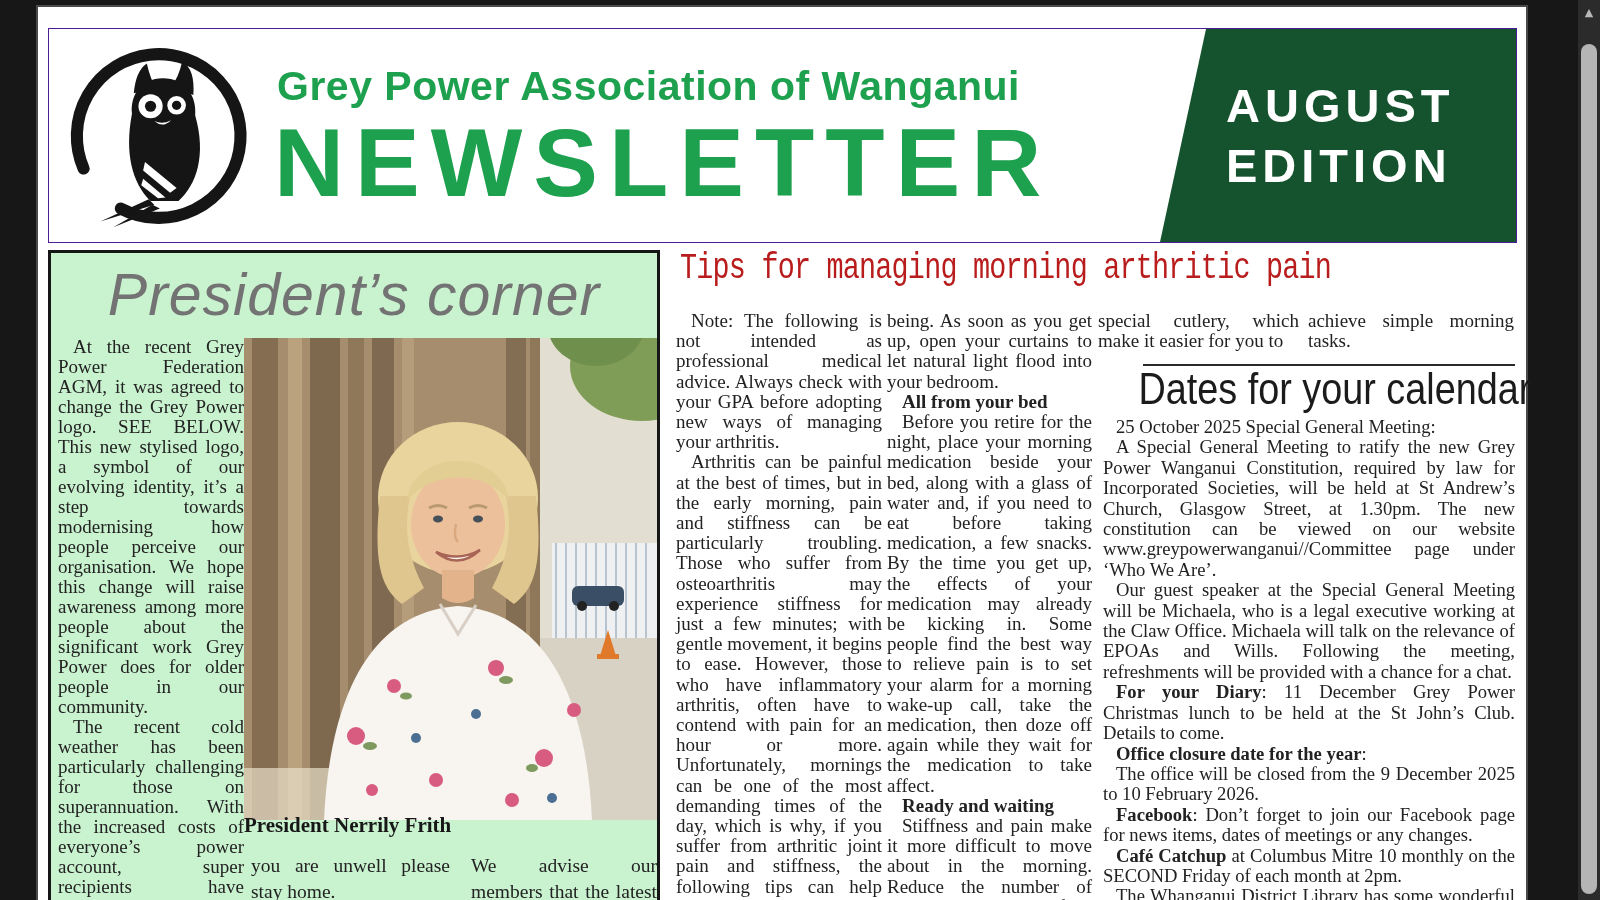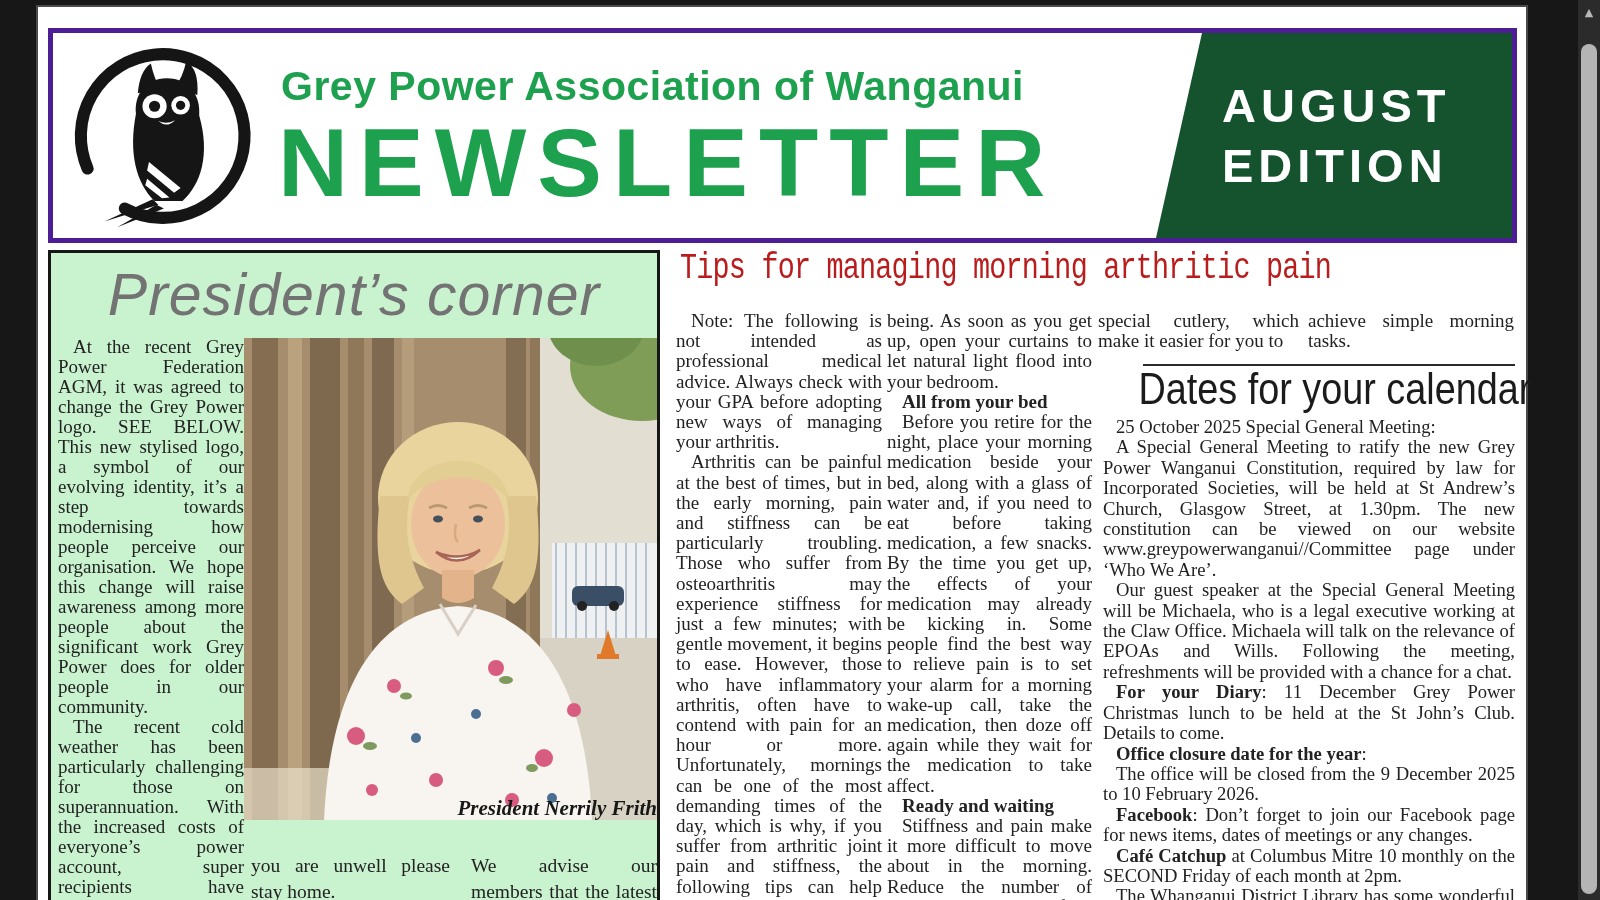--- a/index.html
+++ b/index.html
@@ -3,21 +3,21 @@
 <meta charset="utf-8">
 <style>
   html,body{margin:0;padding:0;background:#171717;}
   .screen{position:relative;width:1600px;height:900px;background:#171717;overflow:hidden;
           font-family:"Liberation Serif",serif;}
   .page{position:absolute;left:36px;top:5px;width:1488px;height:1600px;background:#ffffff;
         border:2px solid #4a4a4a;}
 
   
   .masthead{position:absolute;left:10px;top:21px;width:1469px;height:215px;box-sizing:border-box;
-            border:5px solid #4c1d95;background:#fff;display:flex;align-items:center;overflow:hidden;}
+            border:1px solid #4c1d95;background:#fff;display:flex;align-items:center;overflow:hidden;}
   .owl{width:186px;height:186px;margin-left:16px;flex:0 0 auto;}
   .mast-text{margin-left:26px;padding-top:2px;}
   .org-title{font-family:"Liberation Sans",sans-serif;font-weight:bold;font-size:41px;
              color:#1ea14e;letter-spacing:.5px;}
   .nl-title{font-family:"Liberation Sans",sans-serif;font-weight:bold;font-size:97px;line-height:1;
             color:#1ea14e;letter-spacing:11px;margin-top:4px;margin-left:-3px;text-align:center;}
   .edition{position:absolute;right:0;top:0;height:100%;width:356px;background:#14532d;
            clip-path:polygon(46px 0,100% 0,100% 100%,0 100%);
            display:flex;flex-direction:column;justify-content:center;padding-left:66px;box-sizing:border-box;}
   .ed-line{font-family:"Liberation Sans",sans-serif;font-weight:bold;font-size:47px;line-height:60px;
@@ -26,22 +26,22 @@
   
   .pc-box{position:absolute;left:10px;top:243px;width:612px;height:1150px;background:#c9f2cf;
           border:3px solid #161616;box-sizing:border-box;}
   .pc-title{text-align:center;font-family:"Liberation Sans",sans-serif;font-style:italic;
             font-size:59px;color:#737373;margin-top:8px;letter-spacing:1px;}
   .pc-col{position:absolute;left:7px;top:84px;width:186px;font-size:19px;line-height:20px;color:#222;
           hyphens:auto;-webkit-hyphens:auto;}
   .para{text-align:justify;text-indent:15px;}
   .para.noindent{text-indent:0;}
   .pc-photo{position:absolute;left:193px;top:85px;width:413px;height:482px;display:block;}
-  .pc-caption{position:absolute;left:193px;top:543px;width:413px;text-align:right;
-              font-weight:bold;font-size:21px;color:#171717;font-style:italic;}
+  .pc-caption{position:absolute;left:193px;top:560px;width:413px;text-align:left;
+              font-weight:bold;font-size:21px;color:#171717;}
   .pc-below-left{position:absolute;left:200px;top:600px;width:199px;font-size:19.5px;line-height:26px;
                  text-align:justify;color:#222;}
   .pc-below-right{position:absolute;left:420px;top:600px;width:186px;font-size:19.5px;line-height:26px;
                   text-align:justify;color:#222;}
 
   
   .tips-headline{position:absolute;left:642px;top:241px;width:842px;white-space:nowrap;
                  font-family:Liberation Mono, monospace;font-size:36px;color:#b91c1c;}
   .cond{display:inline-block;transform:scaleX(0.79);transform-origin:0 50%;letter-spacing:-1px;}
   .col{position:absolute;top:304px;font-size:19px;line-height:20.2px;color:#222;

